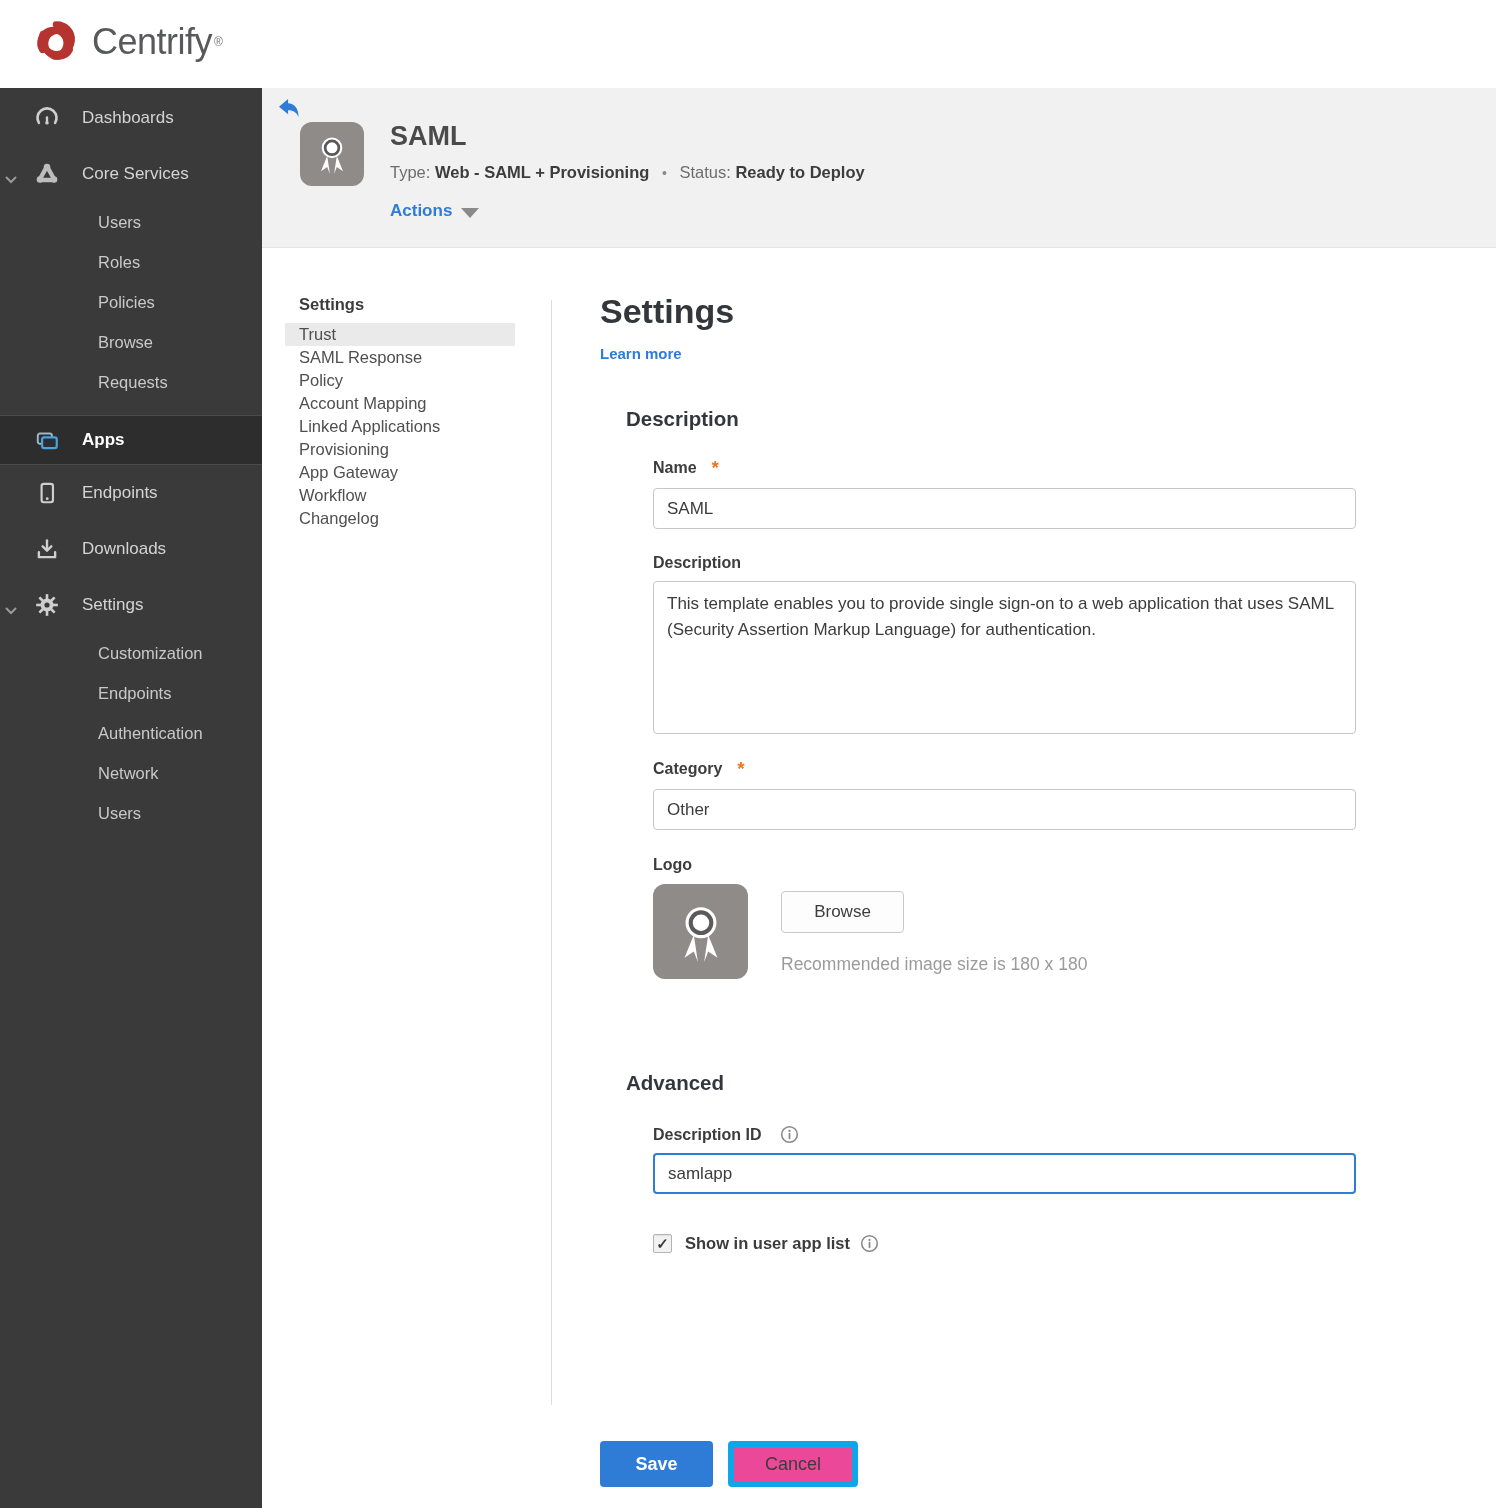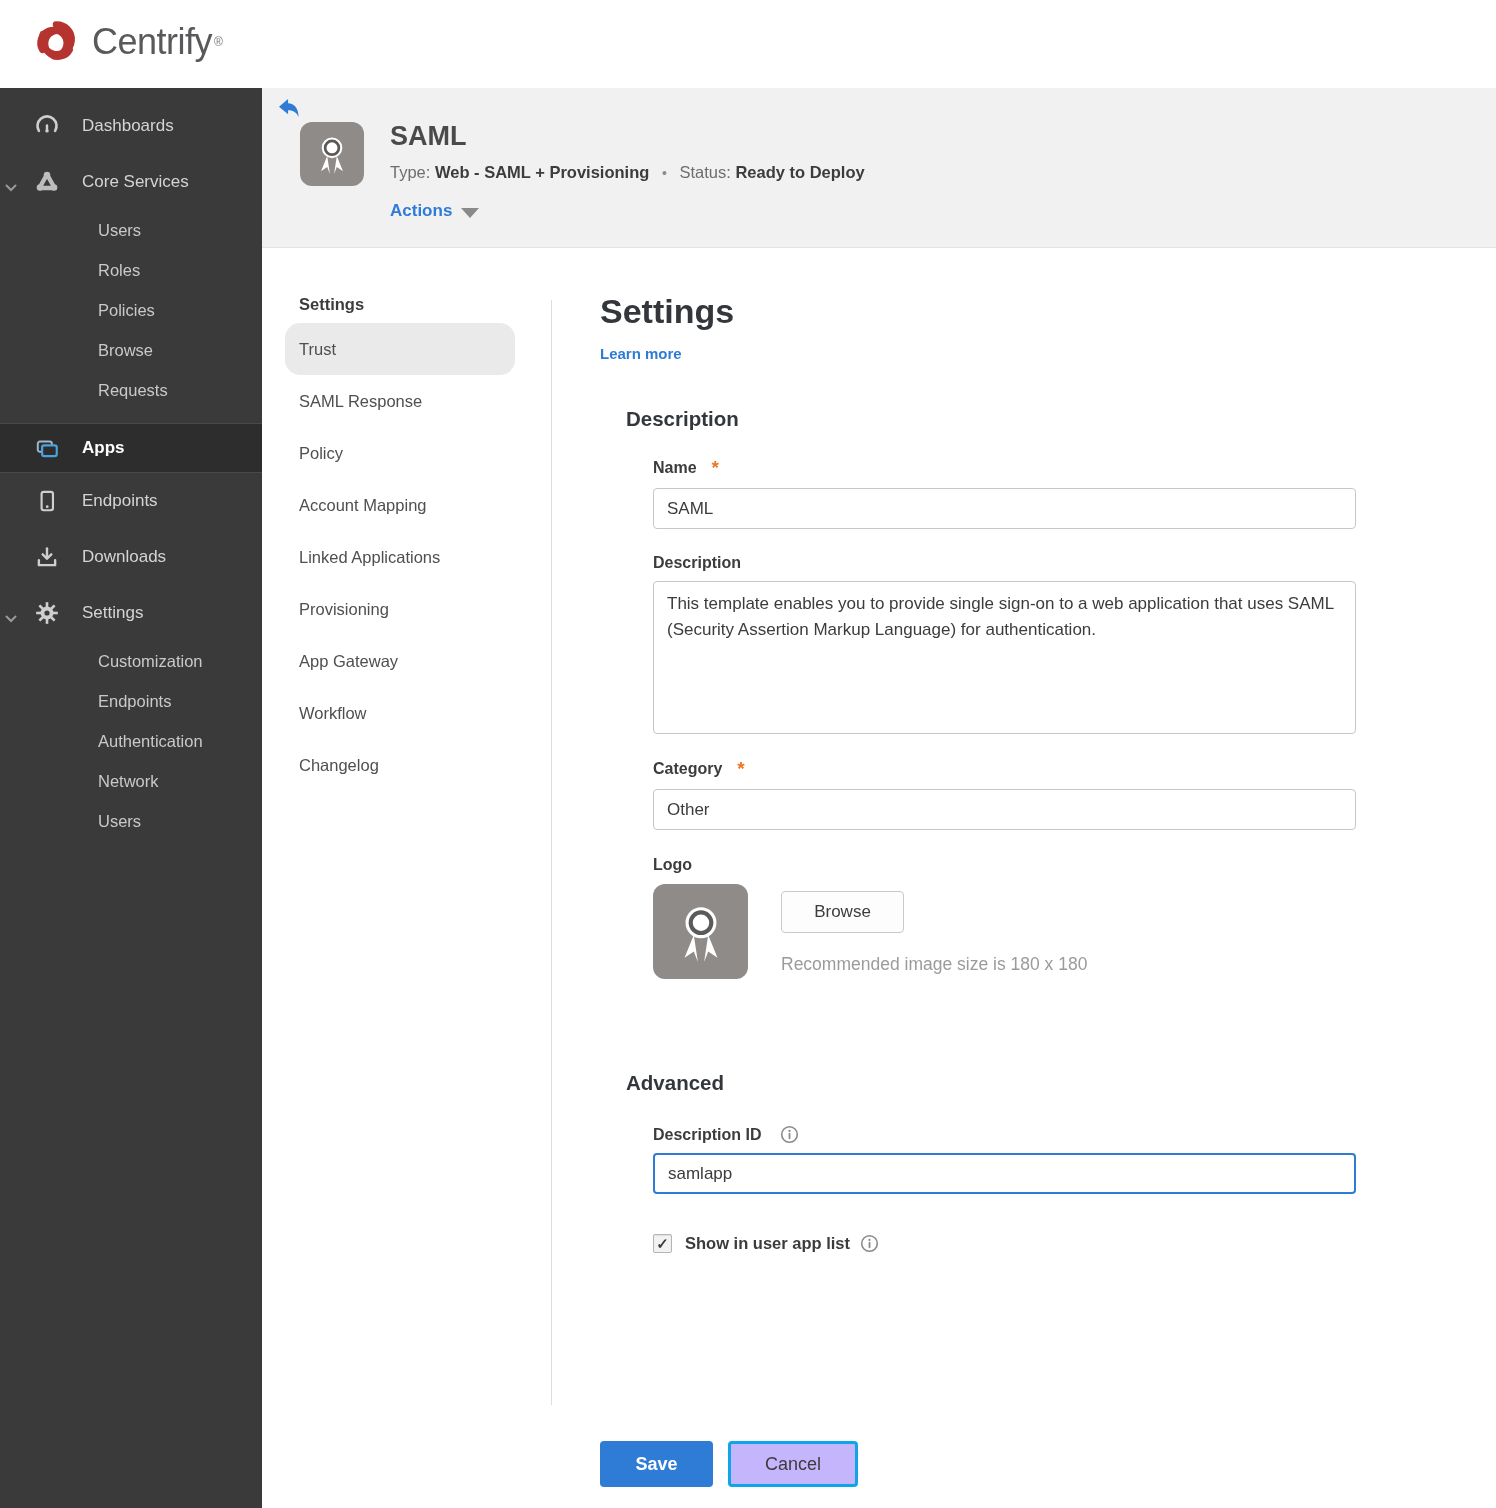--- a/index.html
+++ b/index.html
@@ -21,21 +21,21 @@
   .brand-mark { width: 56px; height: 58px; }
   .brand-text {
     font-size: 36px; color: #58595b; font-weight: 500; letter-spacing: -0.5px;
     margin-left: 8px;
   }
   .brand-reg { font-size: 12px; color: #77787a; vertical-align: 18px; margin-left: 2px; }
 
   
   .sidebar {
     position: absolute; left: 0; top: 88px; width: 262px; height: 1420px;
-    background: #3a3a3a; padding-top: 10px; z-index: 4;
+    background: #3a3a3a; padding-top: 2px; z-index: 4;
   }
   .side-row {
     position: relative; display: flex; align-items: center;
     height: 56px; color: #d4d4d4; font-size: 17px; cursor: pointer;
   }
   .side-row .row-icon { position: absolute; left: 34px; width: 26px; height: 26px; display: flex; align-items: center; justify-content: center; }
   .side-row .row-label { margin-left: 82px; }
   .side-row .expand-caret { position: absolute; left: 5px; top: 24px; }
   .side-sub {
     display: flex; align-items: center; height: 40px;
@@ -70,22 +70,22 @@
   .caret-down {
     width: 0; height: 0; margin-left: 9px; margin-top: 3px;
     border-left: 9px solid transparent; border-right: 9px solid transparent;
     border-top: 10px solid #8a8a8a;
   }
 
   
   .subnav { position: absolute; left: 285px; top: 295px; width: 230px; }
   .subnav-title { font-size: 16.5px; font-weight: bold; color: #3c3c3c; padding-left: 14px; margin-bottom: 9px; }
   .subnav-item {
-    height: 52px; display: flex; align-items: center; padding-left: 14px;
-    font-size: 16.5px; color: #4f4f4f; cursor: pointer; border-radius: 15px;
+    height: 23px; display: flex; align-items: center; padding-left: 14px;
+    font-size: 16.5px; color: #4f4f4f; cursor: pointer; border-radius: 1px;
   }
   .subnav-item.selected { background: #eaeaea; }
   .v-divider { position: absolute; left: 551px; top: 300px; width: 1px; height: 1105px; background: #dddddd; }
 
   
   .main { position: absolute; left: 600px; top: 292px; width: 760px; }
   .page-title { font-size: 34px; font-weight: bold; color: #33373c; }
   .learn-more { display: inline-block; margin-top: 14px; font-size: 15px; font-weight: bold; cursor: pointer; text-decoration: none; }
   .section-heading { font-size: 20.5px; font-weight: bold; color: #33373c; margin-left: 26px; }
   .desc-heading { margin-top: 44px; }
@@ -124,21 +124,21 @@
     box-shadow: inset 0 1px 1px rgba(0,0,0,0.08);
   }
   .checkbox-label { margin-left: 13px; font-size: 16.5px; font-weight: bold; color: #3c3c3c; }
   .info-icon { margin-left: 10px; display: inline-flex; cursor: pointer; }
   .footer-btns { position: absolute; left: 0; top: 1149px; display: flex; }
   .save-btn {
     width: 113px; height: 46px; background: #2e7cd6; border: none; border-radius: 4px;
     color: #ffffff; font-size: 18px; font-weight: bold; font-family: "Liberation Sans", sans-serif; cursor: pointer;
   }
   .cancel-btn {
-    margin-left: 15px; width: 130px; height: 46px; background: #c4b5fd; border: 3px solid #0ea5e9;
+    margin-left: 15px; width: 130px; height: 46px; background: #ec4899; border: 6px solid #0ea5e9;
     border-radius: 4px; color: #3c3c3c; font-size: 18px; font-family: "Liberation Sans", sans-serif; cursor: pointer;
   }
   .blue { color: #2e7cd6; }
   .red { color: #a32622; }
   .orange { color: #ee7623; }
 </style>
 </head>
 <body>
 
 <div class="top-header">

